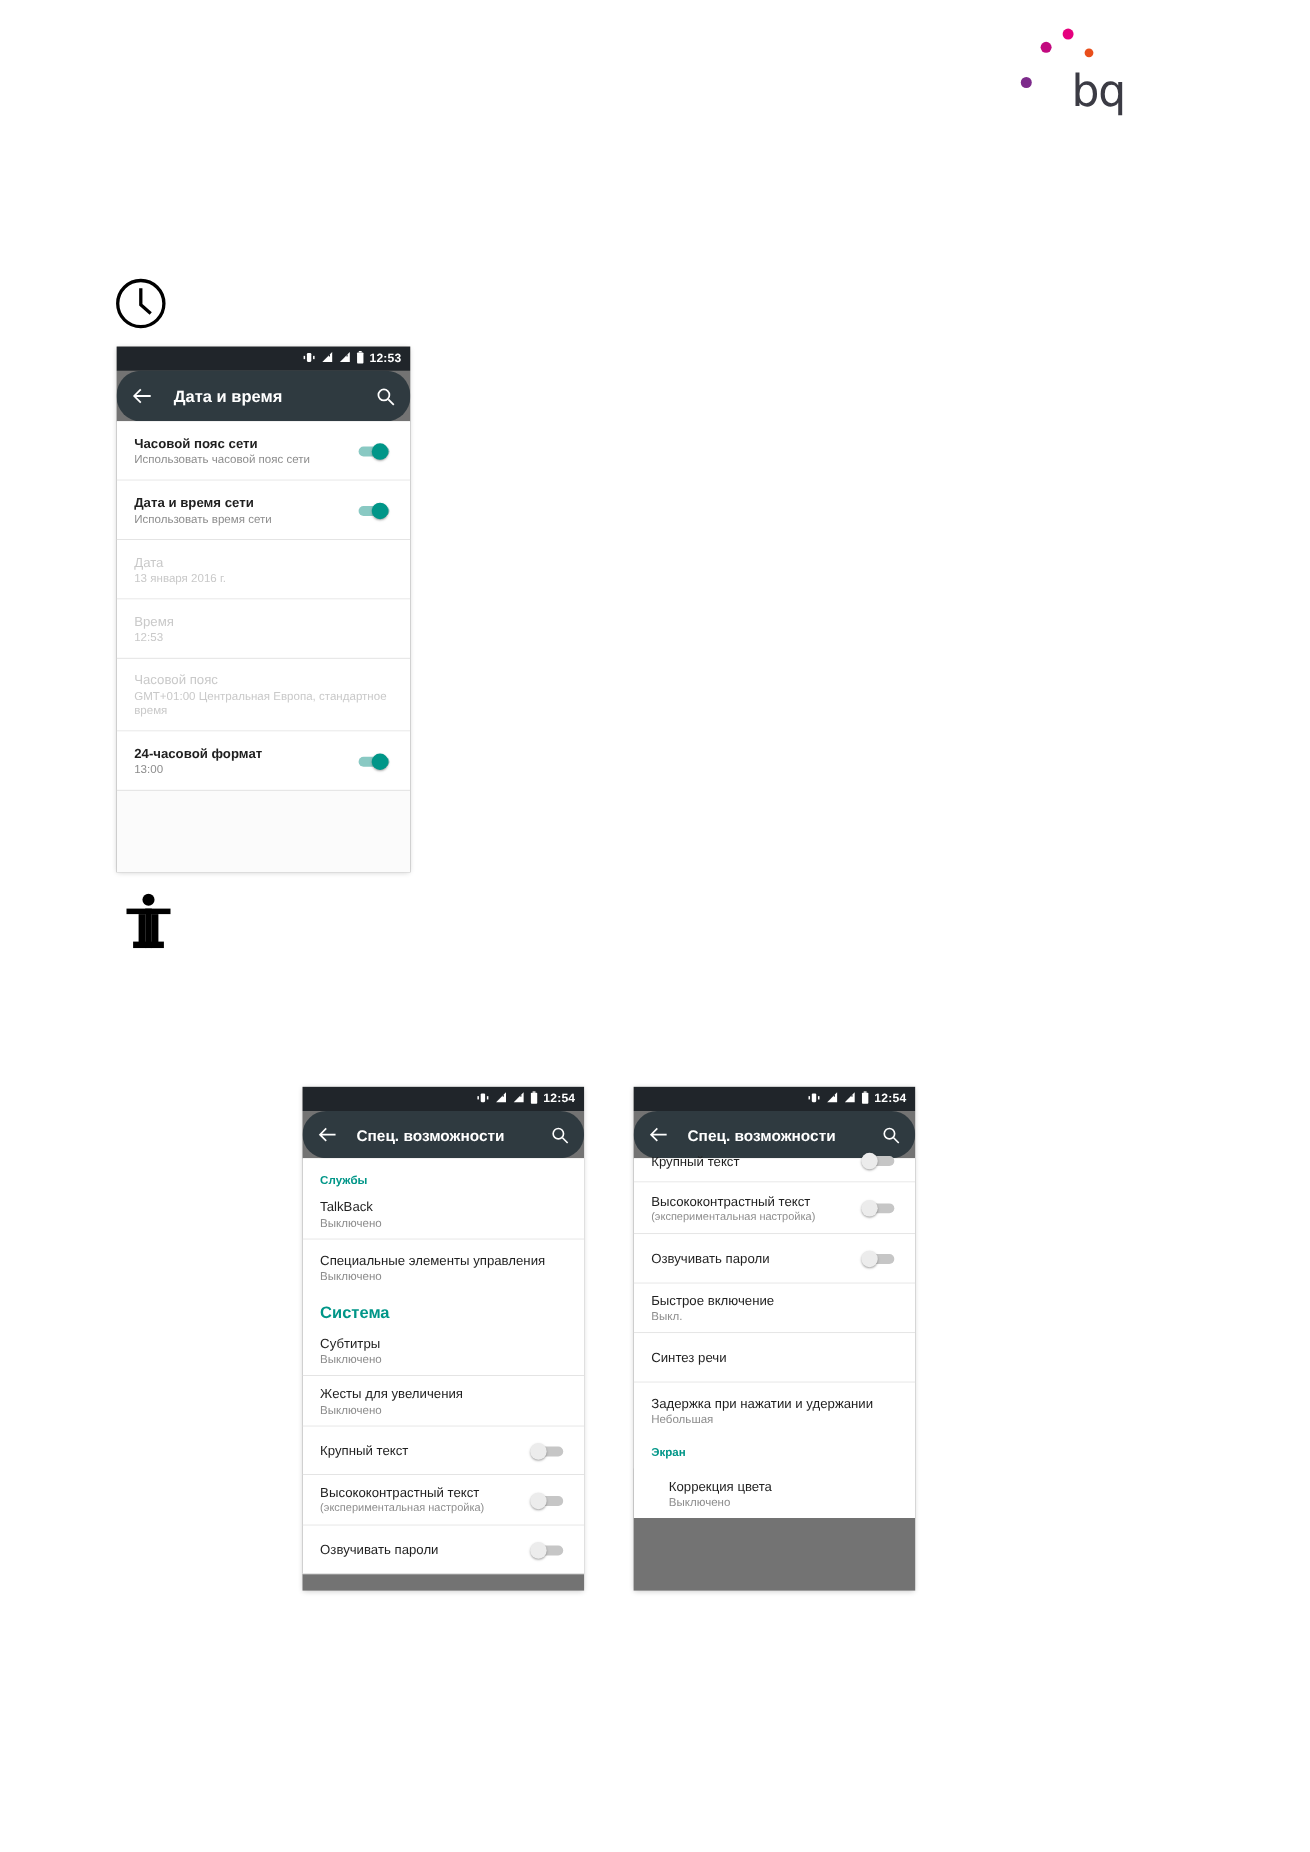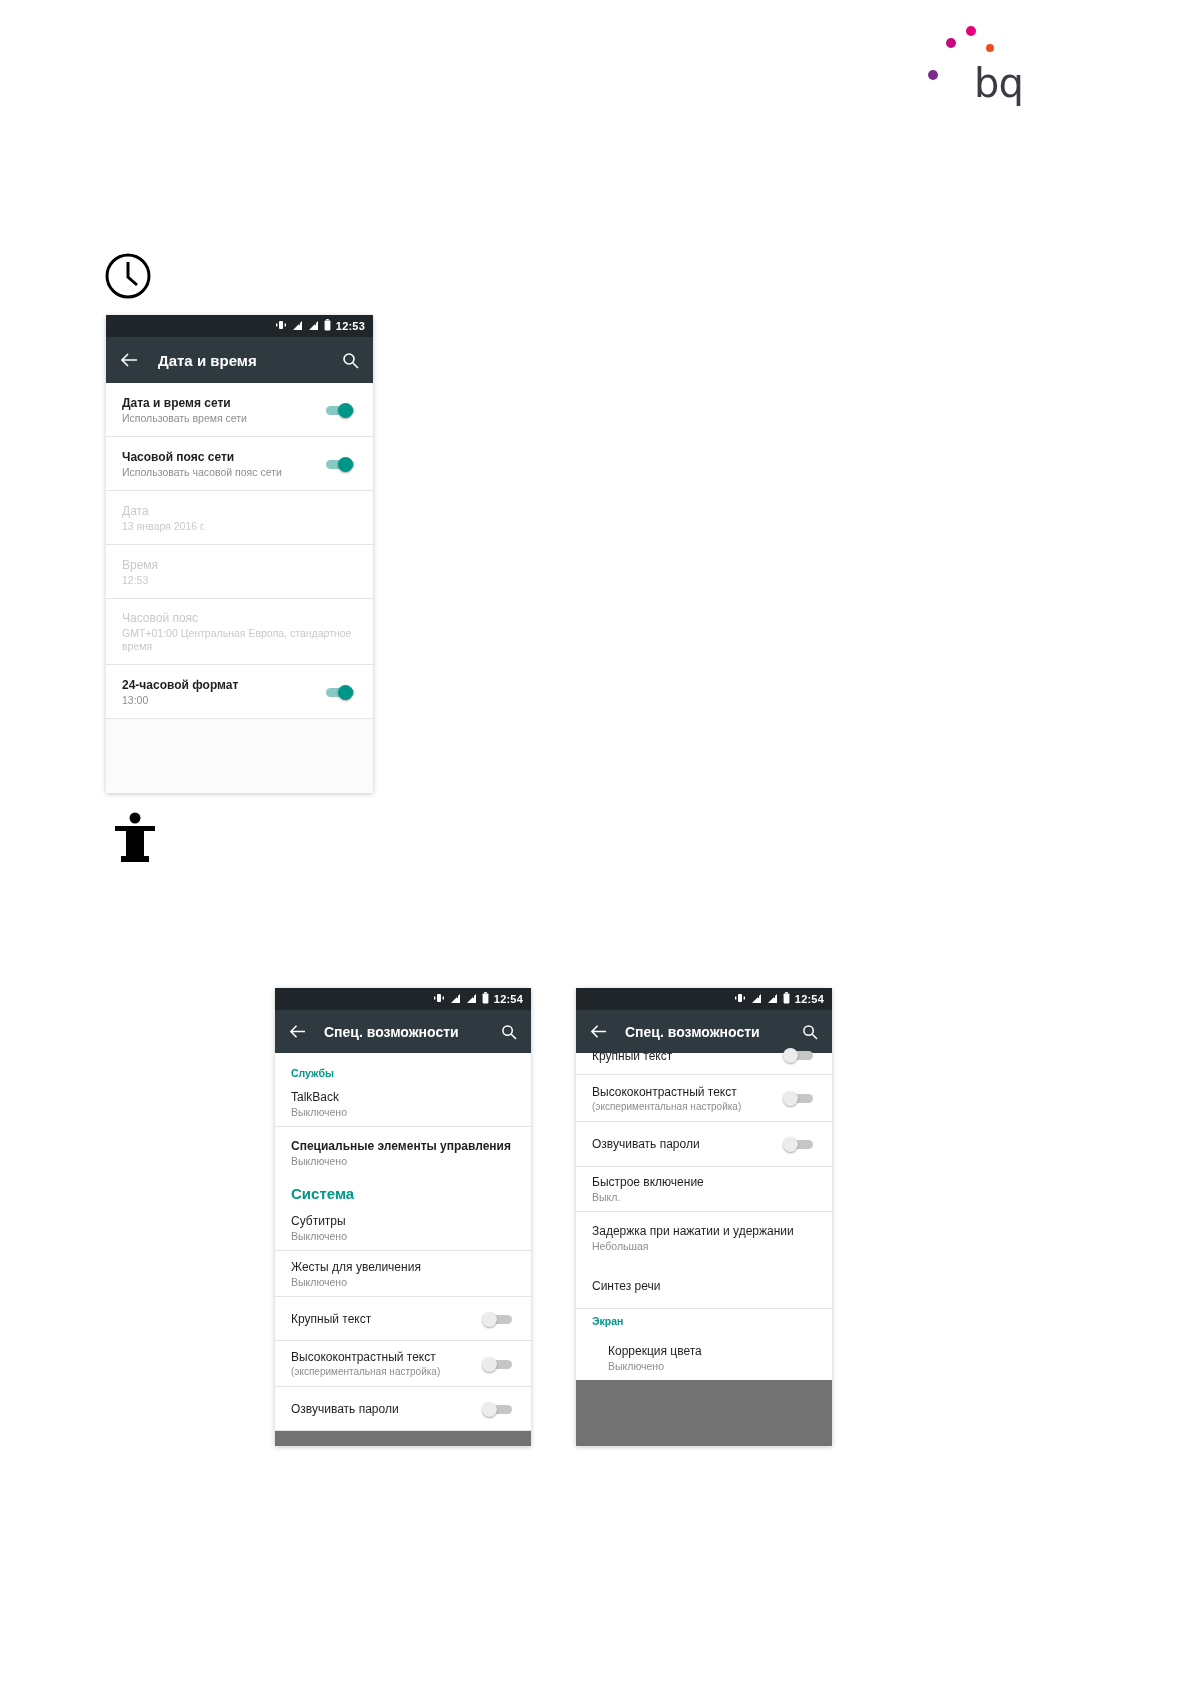--- a/index.html
+++ b/index.html
@@ -28,20 +28,21 @@
   .statusbar{
     background:#20252a;color:#ffffff;display:flex;align-items:center;
     justify-content:flex-end;gap:5px;box-sizing:border-box;
   }
   .statusbar .clock{font-weight:bold;letter-spacing:.2px;}
   .sb-icon{display:block;}
 
   .appbar{
     background:#2f3a40;color:#ffffff;display:flex;align-items:center;
     box-sizing:border-box;
+    border-radius:22px;
   }
   .appbar .title{font-weight:bold;flex:1;}
 
   .list{background:#ffffff;}
   .row{
     position:relative;box-sizing:border-box;
     border-bottom:1px solid #e4e4e4;background:#fff;
     display:flex;align-items:center;
   }
   .row .texts{flex:1;min-width:0;}
@@ -135,33 +136,33 @@
           <circle cx="7" cy="7" r="5" fill="none" stroke="#fff" stroke-width="1.6"></circle>
           <path d="M11 11 L16 16" stroke="#fff" stroke-width="1.6"></path>
         </svg>
     </span>
   </div>
 
   <div class="list">
 
     <div class="row" style="height:54px;padding:0 16px;">
       <div class="texts">
+        <div class="t1" style="font-size:12px;font-weight:bold;">Часовой пояс сети</div>
+        <div class="t2" style="font-size:10.5px;margin-top:2px;">Использовать часовой пояс сети</div>
+      </div>
+      <span class="switch on" style="width:34px;height:20px;">
+        <span class="track" style="left:3px;top:6px;width:28px;height:9px;"></span>
+        <span class="thumb" style="left:15px;top:3px;width:15px;height:15px;"></span>
+      </span>
+    </div>
+
+    <div class="row" style="height:54px;padding:0 16px;">
+      <div class="texts">
         <div class="t1" style="font-size:12px;font-weight:bold;">Дата и время сети</div>
         <div class="t2" style="font-size:10.5px;margin-top:2px;">Использовать время сети</div>
-      </div>
-      <span class="switch on" style="width:34px;height:20px;">
-        <span class="track" style="left:3px;top:6px;width:28px;height:9px;"></span>
-        <span class="thumb" style="left:15px;top:3px;width:15px;height:15px;"></span>
-      </span>
-    </div>
-
-    <div class="row" style="height:54px;padding:0 16px;">
-      <div class="texts">
-        <div class="t1" style="font-size:12px;font-weight:bold;">Часовой пояс сети</div>
-        <div class="t2" style="font-size:10.5px;margin-top:2px;">Использовать часовой пояс сети</div>
       </div>
       <span class="switch on" style="width:34px;height:20px;">
         <span class="track" style="left:3px;top:6px;width:28px;height:9px;"></span>
         <span class="thumb" style="left:15px;top:3px;width:15px;height:15px;"></span>
       </span>
     </div>
 
     <div class="row dim" style="height:54px;padding:0 16px;">
       <div class="texts">
         <div class="t1" style="font-size:12px;">Дата</div>
@@ -252,21 +253,21 @@
 
     <div class="row" style="height:46px;padding:0 16px;">
       <div class="texts">
         <div class="t1" style="font-size:12px;">TalkBack</div>
         <div class="t2" style="font-size:10.5px;margin-top:2px;">Выключено</div>
       </div>
     </div>
 
     <div class="row nodiv" style="height:52px;padding:0 16px;">
       <div class="texts">
-        <div class="t1" style="font-size:12px;font-weight:bold;">Специальные элементы управления</div>
+        <div class="t1" style="font-size:12px;">Специальные элементы управления</div>
         <div class="t2" style="font-size:10.5px;margin-top:2px;">Выключено</div>
       </div>
     </div>
 
     <div class="row group nodiv" style="height:26px;padding:6px 16px 0;align-items:flex-start;">
       <div class="t1" style="font-size:15px;">Система</div>
     </div>
 
     <div class="row" style="height:46px;padding:0 16px;">
       <div class="texts">
@@ -394,33 +395,33 @@
       </span>
     </div>
 
     <div class="row" style="height:45px;padding:0 16px;">
       <div class="texts">
         <div class="t1" style="font-size:12px;">Быстрое включение</div>
         <div class="t2" style="font-size:10.5px;margin-top:2px;">Выкл.</div>
       </div>
     </div>
 
+    <div class="row" style="height:45px;padding:0 16px;">
+      <div class="texts">
+        <div class="t1" style="font-size:12px;">Синтез речи</div>
+      </div>
+    </div>
+
     <div class="row nodiv" style="height:52px;padding:0 16px;">
       <div class="texts">
         <div class="t1" style="font-size:12px;">Задержка при нажатии и удержании</div>
         <div class="t2" style="font-size:10.5px;margin-top:2px;">Небольшая</div>
       </div>
     </div>
 
-    <div class="row" style="height:45px;padding:0 16px;">
-      <div class="texts">
-        <div class="t1" style="font-size:12px;">Синтез речи</div>
-      </div>
-    </div>
-
     <div class="row group nodiv" style="height:26px;padding:6px 16px 0;align-items:flex-start;">
       <div class="t1" style="font-size:10.5px;text-align:center;">Экран</div>
     </div>
 
 
     <div class="row nodiv" style="height:45px;padding:0 16px;margin-left:16px;">
       <div class="texts">
         <div class="t1" style="font-size:12px;">Коррекция цвета</div>
         <div class="t2" style="font-size:10.5px;margin-top:2px;">Выключено</div>
       </div>

